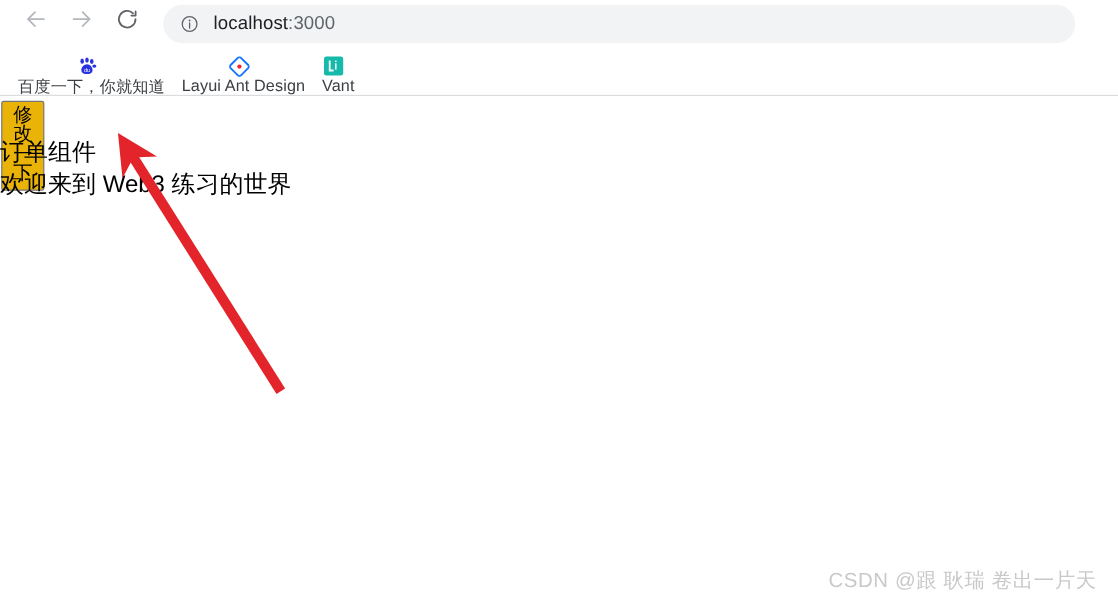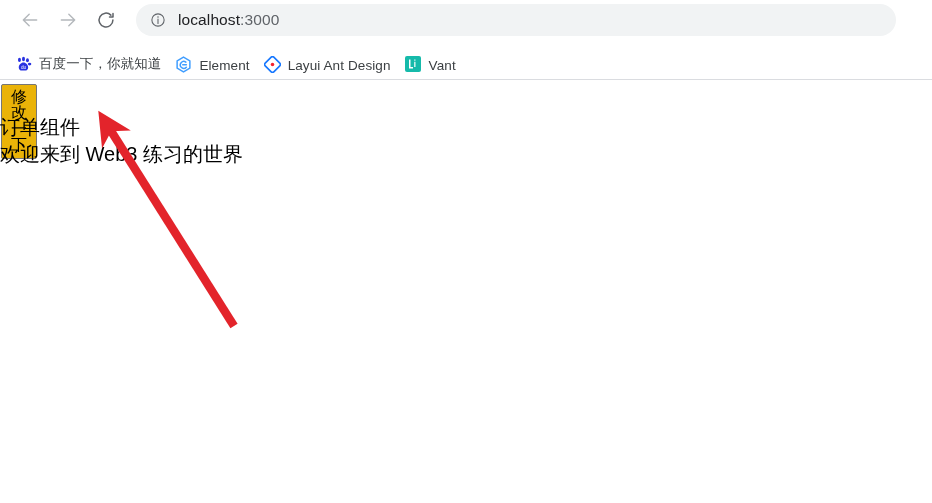--- a/index.html
+++ b/index.html
@@ -14,21 +14,21 @@
   
   #browser-chrome {
     position: absolute; left: 0; top: 0;
     width: 932px; height: 80px;
     background: #ffffff;
   }
 
   #nav-toolbar {
     position: absolute; left: 0; top: 0;
     width: 932px; height: 40px;
-    display: flex; align-items: center;
+    display: flex; 
     padding-left: 14px;
   }
 
   .nav-btn {
     width: 32px; height: 32px;
     display: flex; align-items: center; justify-content: center;
     border-radius: 50%;
     flex: 0 0 auto;
     margin-right: 6px;
     background: transparent;
@@ -62,25 +62,26 @@
   #url-text .url-scheme-rest { color: #5f6368; }
 
   
   #bookmarks-bar {
     position: absolute; left: 0; top: 40px;
     width: 932px; height: 39px;
     display: flex; align-items: center;
     padding-left: 8px;
   }
   .bookmark-item {
-    display: flex; align-items: flex-end;
+    display: flex; align-items: center;
     height: 26px;
     padding: 0 7px;
     border-radius: 4px;
     white-space: nowrap;
+    flex-direction: column;
   }
   .bookmark-icon {
     width: 17px; height: 17px;
     flex: 0 0 auto;
     margin-right: 7px;
     display: flex; align-items: center; justify-content: center;
     position: relative;
   }
   .bookmark-label {
     font-size: 13.5px;
@@ -216,30 +217,20 @@
           <ellipse cx="12" cy="4.3" rx="2.1" ry="3.1" fill="#2932e1"></ellipse>
           <ellipse cx="17.6" cy="5.9" rx="2.1" ry="2.9" fill="#2932e1"></ellipse>
           <ellipse cx="20.6" cy="11.4" rx="2.4" ry="2" fill="#2932e1"></ellipse>
           <path d="M12 9.2c3.4 0 6.6 3.5 6.6 6.9 0 2.6-1.9 4.5-4.3 4.5h-4.7c-2.4 0-4.3-1.9-4.3-4.5 0-3.4 3.3-6.9 6.7-6.9z" fill="#2932e1"></path>
           <text x="12" y="18.3" font-size="6.6" fill="#ffffff" text-anchor="middle" font-family="Liberation Sans, sans-serif">du</text>
         </svg>
       </span>
       <span class="bookmark-label">百度一下，你就知道</span>
     </div>
 
-    <div class="bookmark-item">
-      <span class="bookmark-icon">
-        <svg width="17" height="17" viewBox="0 0 24 24">
-          <path d="M12 1.6l9 5.2v10.4l-9 5.2-9-5.2V6.8z" fill="none" stroke="#409eff" stroke-width="2.1"></path>
-          <path d="M15.4 8.6a4.9 4.9 0 1 0 .6 7.3" fill="none" stroke="#409eff" stroke-width="2.1" stroke-linecap="round"></path>
-          <path d="M10.9 12.4h5.2" stroke="#409eff" stroke-width="2.1" stroke-linecap="round"></path>
-        </svg>
-      </span>
-      <span class="bookmark-label">Element</span>
-    </div>
 
 
     <div class="bookmark-item">
       <span class="bookmark-icon">
         <svg width="17" height="17" viewBox="0 0 24 24">
           <rect x="3.4" y="3.4" width="17.2" height="17.2" rx="2.6" transform="rotate(45 12 12)" fill="none" stroke="#1677ff" stroke-width="2.3"></rect>
           <circle cx="12" cy="12" r="2.5" fill="#f5222d"></circle>
         </svg>
       </span>
       <span class="bookmark-label">Layui Ant Design</span>
@@ -279,13 +270,14 @@
 
   <svg id="annotation-arrow" viewBox="0 0 932 423">
     <defs>
       <marker id="arrowhead" markerWidth="4.2" markerHeight="4.2" refX="2.4" refY="2.1" orient="auto">
         <path d="M0.1,0.1 L4.1,2.1 L0.1,4.1 L1.25,2.1 z" fill="#e3242b"></path>
       </marker>
     </defs>
     <line x1="234" y1="246" x2="106" y2="43" stroke="#e3242b" stroke-width="8.5" marker-end="url(#arrowhead)"></line>
   </svg>
 
+  <div id="csdn-watermark">CSDN @跟 耿瑞 卷出一片天</div>
 </div>
 
 </body></html>

